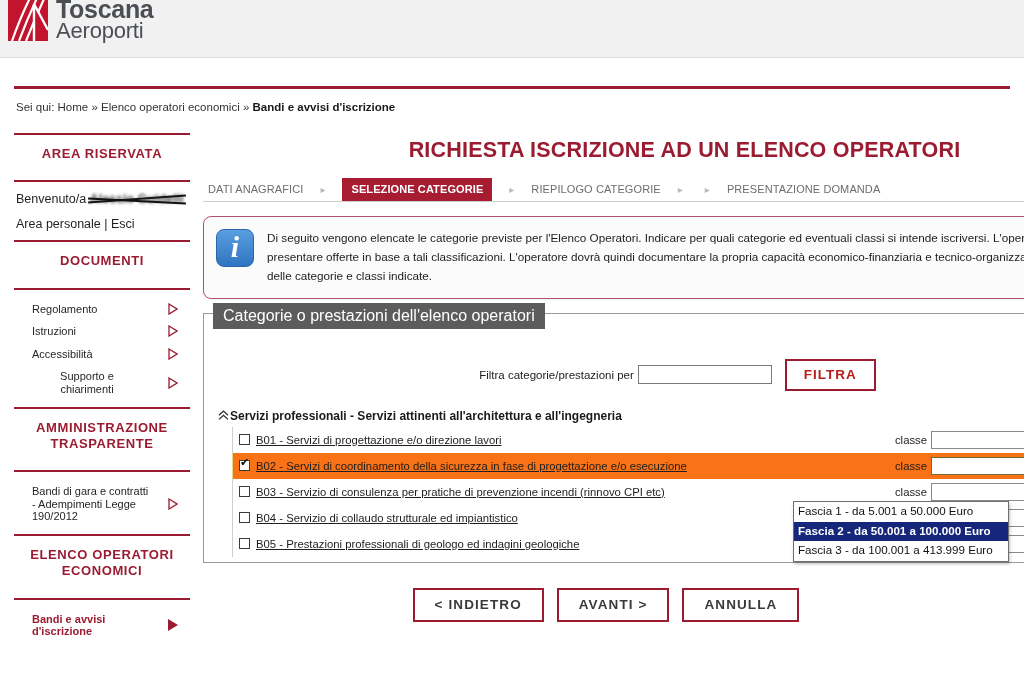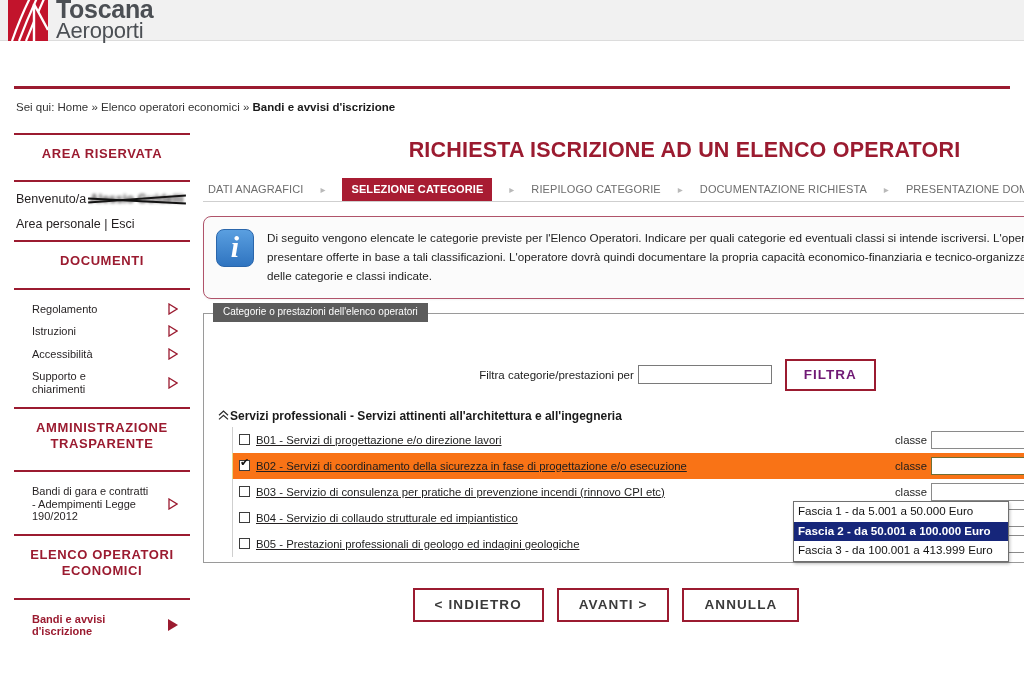--- a/index.html
+++ b/index.html
@@ -8,21 +8,21 @@
     width: 1024px; height: 682px;
     overflow: hidden;
     background: #ffffff;
     font-family: "Liberation Sans", sans-serif;
     color: #231f20;
   }
   #page { position: relative; width: 1024px; height: 682px; background:#fff; }
 
   
   .header-band {
-    position: absolute; left:0; top:0; width:1024px; height:41px;
+    position: absolute; left:0; top:0; width:1024px; height:58px;
     background:#f1f1f1;
     border-bottom:1px solid #dcdcdc;
   }
   .logo-wrap { position:absolute; left:8px; top:-2px; display:flex; align-items:center; gap:8px; }
   .logo-mark { position:relative; width:40px; height:43px; background:#c2142c; overflow:hidden; }
   .logo-mark svg { position:absolute; left:0; top:0; }
   .logo-text { line-height:0.92; }
   .logo-text .l1 { font-size:25px; font-weight:bold; color:#4b4f54; letter-spacing:-0.3px; display:block; }
   .logo-text .l2 { font-size:22px; font-weight:normal; color:#4b4f54; letter-spacing:-0.2px; display:block; }
 
@@ -104,35 +104,35 @@
   .info-text { font-size:11.7px; line-height:1.62; color:#1d1d1d; }
 
   
   .panel {
     margin-top:14px; position:relative;
     border:1px solid #9a9a9a; background:#fff;
     padding:26px 14px 16px 10px; height:250px;
   }
   .panel-legend {
     position:absolute; left:9px; top:-11px;
-    background:#5c5c5c; color:#fff; font-size:10px;
+    background:#5c5c5c; color:#fff; font-size:16px;
     padding:3px 10px 4px; line-height:1.2;
   }
   .filter-row {
     display:flex; align-items:center; justify-content:center;
     gap:0; margin:19px 0 0 0; padding-right:10px;
   }
   .filter-label { font-size:11.5px; color:#1d1d1d; margin-right:4px; }
   .filter-input {
     width:134px; height:19px; border:1px solid #7a7a7a; background:#fff;
     font-family:"Liberation Sans", sans-serif; font-size:11px; padding:1px 3px;
   }
   .filter-btn {
     margin-left:13px; border:2px solid #9b1b30; background:#fff;
-    color:#701a75; font-weight:bold; font-size:13.5px; letter-spacing:1px;
+    color:#b91c1c; font-weight:bold; font-size:13.5px; letter-spacing:1px;
     padding:6px 17px 7px; cursor:pointer;
   }
 
   
   .group-head {
     display:flex; align-items:center; gap:1px;
     font-size:12px; font-weight:bold; color:#1a1a1a;
     margin:18px 0 4px 4px;
   }
   .chev-up { width:11px; height:11px; display:block; }
@@ -266,21 +266,21 @@
       </div>
       <div class="side-link">
         <span>Accessibilità</span>
         <span class="tri hollow">
             <svg width="10" height="12" viewBox="0 0 10 12">
               <path d="M1 1 L9 6 L1 11 Z" fill="none" stroke="#9b1b30" stroke-width="1.3"></path>
             </svg>
           </span>
       </div>
       <div class="side-link">
-        <span style="max-width:110px;white-space:normal;">Supporto e chiarimenti</span>
+        <span style="max-width:110px;white-space:normal;text-align:center;">Supporto e chiarimenti</span>
         <span class="tri hollow">
             <svg width="10" height="12" viewBox="0 0 10 12">
               <path d="M1 1 L9 6 L1 11 Z" fill="none" stroke="#9b1b30" stroke-width="1.3"></path>
             </svg>
           </span>
       </div>
     </div>
 
     <div class="side-rule"></div>
     <div class="side-head">AMMINISTRAZIONE TRASPARENTE</div>
@@ -314,21 +314,20 @@
 
     <h1 class="page-title">RICHIESTA ISCRIZIONE AD UN ELENCO OPERATORI</h1>
 
     <div class="steps">
       <span class="step">DATI ANAGRAFICI</span>
       <span class="step-sep">▸</span>
       <span class="step active">SELEZIONE CATEGORIE</span>
       <span class="step-sep">▸</span>
       <span class="step">RIEPILOGO CATEGORIE</span>
       <span class="step-sep">▸</span>
-      <span class="step">DOCUMENTAZIONE RICHIESTA</span>
       <span class="step-sep">▸</span>
       <span class="step">PRESENTAZIONE DOMANDA</span>
     </div>
 
     <div class="info-box">
       <div class="info-icon">i</div>
       <div class="info-text">Di seguito vengono elencate le categorie previste per l'Elenco Operatori. Indicare per quali categorie ed eventuali classi si intende iscriversi. L'operatore verrà invitato a presentare offerte in base a tali classificazioni. L'operatore dovrà quindi documentare la propria capacità economico-finanziaria e tecnico-organizzativa anche sulla base delle categorie e classi indicate.</div>
     </div>
 
     <div class="panel">

